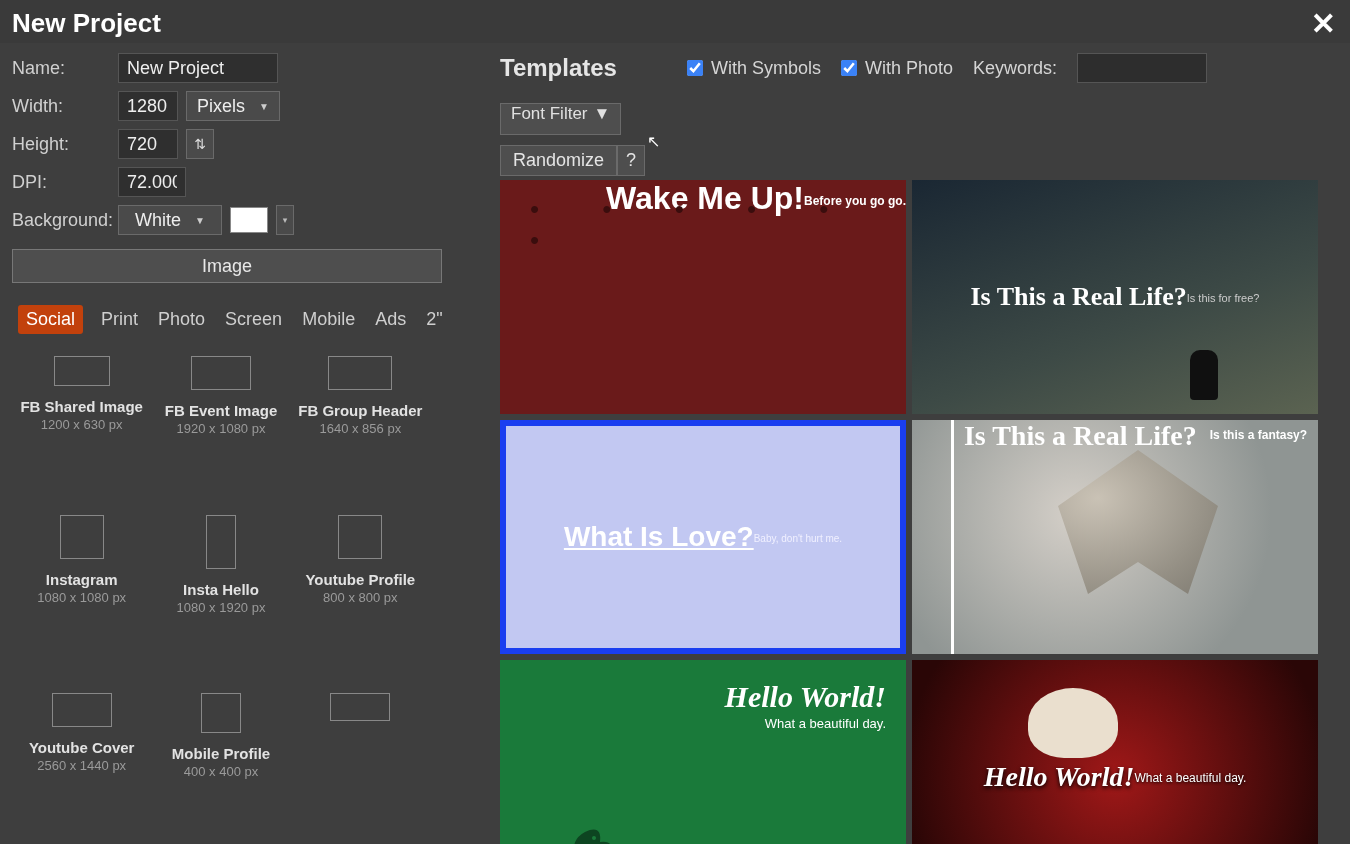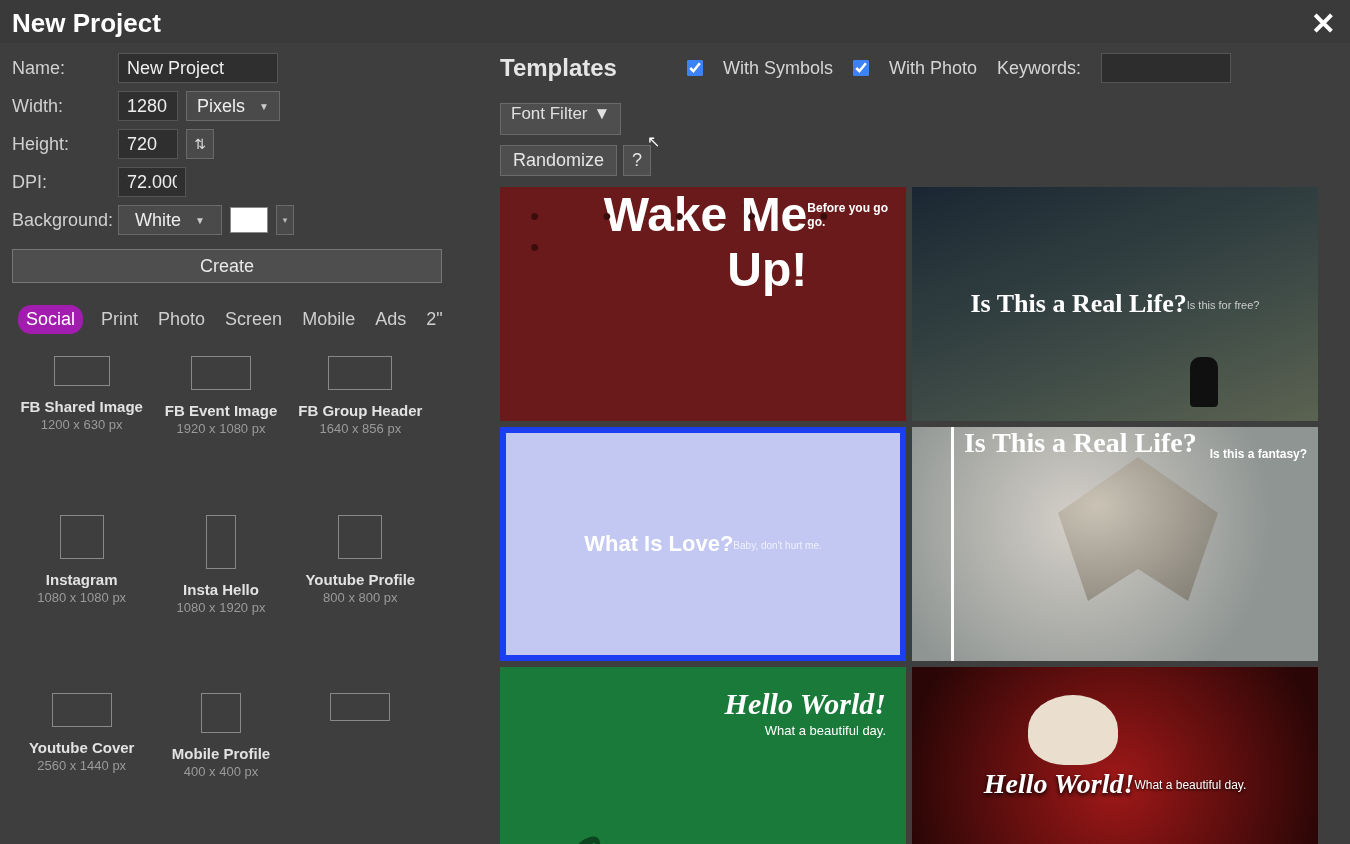--- a/index.html
+++ b/index.html
@@ -62,21 +62,21 @@
     width: 100%; height: 34px;
     background: #4e4e4e; border: 1px solid #777;
     color: #e8e8e8; font-size: 18px; cursor: pointer;
     margin-top: 6px;
   }
   .tabs {
     display: flex; gap: 16px; margin-top: 22px; padding: 0 6px;
     font-size: 18px; color: #cfcfcf;
   }
   .tabs .tab { cursor: pointer; padding: 4px 2px; }
-  .tabs .tab.active { color: #fff; background: #a21caf; padding: 4px 8px; border-radius: 13px; }
+  .tabs .tab.active { color: #fff; background: #c2410c; padding: 4px 8px; border-radius: 3px; }
   .presets {
     margin-top: 10px; flex: 1 1 auto; overflow-y: auto;
     display: grid; grid-template-columns: repeat(3, 1fr);
     gap: 2px 0; padding-right: 12px;
     scrollbar-color: #555 #2f2f2f;
   }
   .presets::-webkit-scrollbar { width: 10px; }
   .presets::-webkit-scrollbar-track { background: #2f2f2f; }
   .presets::-webkit-scrollbar-thumb { background: #666; }
   .preset {
@@ -88,33 +88,33 @@
     margin-bottom: 12px;
   }
   .preset .pname { font-size: 15px; font-weight: 600; color: #e2e2e2; text-align: center; }
   .preset .pdims { font-size: 13px; color: #9a9a9a; margin-top: 2px; }
   .right { flex: 1 1 auto; display: flex; flex-direction: column; overflow: hidden; padding-left: 40px; }
   .tpl-header {
     display: flex; align-items: center; gap: 20px; flex-wrap: wrap;
     margin-bottom: 10px;
   }
   .tpl-header h2 { font-size: 24px; font-weight: 700; color: #e5e5e5; margin-right: 50px;}
-  .chk { display: inline-flex; align-items: center; gap: 20px; font-size: 18px; color: #d5d5d5; cursor: pointer;}
+  .chk { display: inline-flex; align-items: center; gap: 8px; font-size: 18px; color: #d5d5d5; cursor: pointer;}
   .chk input { width: 16px; height: 16px; accent-color: #3b82f6; }
   .kw-label { font-size: 18px; color: #d5d5d5; }
   .kw-input {
     width: 130px; height: 30px; background: #2d2d2d; border: 1px solid #555;
     color: #eee; padding: 2px 6px;
   }
   .font-filter-btn {
     height: 32px; padding: 0 10px; background: #4e4e4e; border: 1px solid #6a6a6a;
     color: #e0e0e0; font-size: 17px; display: inline-flex; align-items: flex-start; gap: 6px;
     cursor: pointer;
   }
-  .tpl-row2 { display: flex; gap: 6px; margin-bottom: 11px; }
+  .tpl-row2 { display: flex; margin-bottom: 4px; }
   .rand-btn, .help-btn {
     background: #4e4e4e; border: 1px solid #6a6a6a; color: #e5e5e5;
     font-size: 18px; padding: 4px 12px; cursor: pointer;
   }
   .help-btn { padding: 4px 8px; }
   .gallery {
     flex: 1 1 auto; overflow-y: auto; padding-right: 20px;
     display: grid; grid-template-columns: 1fr 1fr; gap: 6px;
     scrollbar-color: #555 #2f2f2f;
   }
@@ -123,36 +123,36 @@
   .gallery::-webkit-scrollbar-thumb { background: #666; }
   .card {
     height: 234px; position: relative; cursor: pointer;
     display: flex; justify-content: center;
     color: #fff; overflow: hidden;
   }
   .card.selected { border: 6px solid #1a3ef0; }
   
   .card-1 { background: #6a1a1a; justify-content: flex-end; padding: 0 0 22px 20px; }
   .card-1 .dots::before{ content: "• • • • • •"; position:absolute; top:14px; left:30px; color:#3a0d0d; font-size:26px; letter-spacing:28px;}
-  .card-1 h3 { font-size: 48px; font-weight: 800; font-family: Arial, sans-serif; text-align: right; }
+  .card-1 h3 { font-size: 32px; font-weight: 800; font-family: Arial, sans-serif; text-align: right; }
   .card-1 p { font-size: 12px; font-weight: 700; margin-top: 14px; }
   .card-2 { background: linear-gradient(160deg,#1a2733 0%, #3d4a46 60%, #5b6351 100%); align-items: center; }
   .card-2 .silhouette { position:absolute; bottom:14px; right:100px; width:28px; height:50px; background:#101010; border-radius:10px 10px 4px 4px; }
   .card-2 h3 { font-size: 26px; font-family: Georgia, serif; text-align:center; }
   .card-2 p { font-size: 11px; color:#ccc; text-align:center; margin-top:2px;}
   .card-3 { background: #c2c8f2; align-items: center; }
-  .card-3 h3 { font-size: 22px; font-weight: 600; color:#fff; }
+  .card-3 h3 { font-size: 28px; font-weight: 600; color:#fff;text-decoration:underline; }
   .card-3 p { font-size: 10px; color:#f0f0ff; margin-top:2px;}
   .card-4 { background: radial-gradient(circle at 40% 40%, #d4cfc8 0%, #8f9593 70%); padding-left: 28px; }
   .card-4 .wing { position:absolute; right:80px; top:30px; width:200px; height:160px;
     background: radial-gradient(ellipse at 30% 30%, #c9c1b3 0%, #8f897d 60%, #6d685e 100%);
     clip-path: polygon(50% 0%, 90% 35%, 75% 90%, 50% 70%, 25% 90%, 10% 35%);
     opacity:0.85;}
   .card-4 h3 { font-size: 28px; font-family: Georgia, serif; border-left:3px solid #fff; padding-left:10px; z-index:2; position:relative;}
-  .card-4 p { font-size: 12px; font-weight:700; padding-left:13px; margin-top:20px; z-index:2; position:relative;}
+  .card-4 p { font-size: 12px; font-weight:700; padding-left:13px; margin-top:8px; z-index:2; position:relative;}
   .card-5 { background: #1a7a3a; }
   .card-5 .bird { position:absolute; left:30px; bottom:12px; width:100px; height:80px; }
   .card-5 .bird svg { width:100%; height:100%; }
   .card-5 .txtwrap { position:absolute; right:20px; top:20px; text-align:right;}
   .card-5 h3 { font-size: 30px; font-style: italic; font-family: Georgia, serif; font-weight:700;}
   .card-5 p { font-size: 13px; margin-top:2px;}
   .card-6 { background: radial-gradient(circle at 50% 50%, #a01818 0%, #2a0606 90%); align-items:center; }
   .card-6 .dog { position:absolute; top:28px; right:200px; width:90px; height:70px; background:#eadfce; border-radius:50% 50% 40% 40%;}
   .card-6 h3 { font-size: 28px; font-style: italic; font-family: Georgia, serif; font-weight:700; text-shadow:0 2px 4px #000;}
   .card-6 p { font-size: 12px; margin-top:2px; text-shadow:0 1px 3px #000;}
@@ -201,21 +201,21 @@
       <div class="form-row">
         <label class="bg-label">Background:</label>
         <div class="sel-wrap" style="width:104px;justify-content:center">
           <span>White</span>
           <span class="arrow">▼</span>
         </div>
         <div class="swatch" style="background: rgb(255, 255, 255);"></div>
         <div class="swatch-menu">▾</div>
       </div>
 
-      <button class="create-btn">Create</button>
+      <button class="create-btn">Image</button>
 
       <div class="tabs" id="preset-tabs">
           <span class="tab active">Social</span>
           <span class="tab">Print</span>
           <span class="tab">Photo</span>
           <span class="tab">Screen</span>
           <span class="tab">Mobile</span>
           <span class="tab">Ads</span>
           <span class="tab">2"</span>
         </div>

